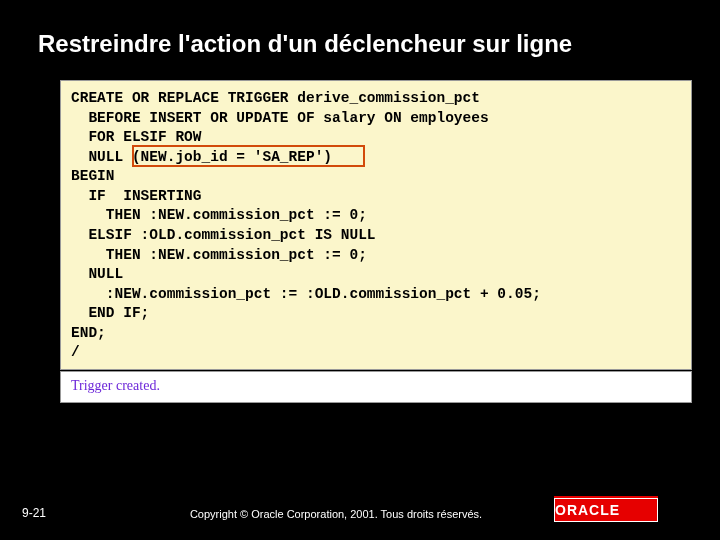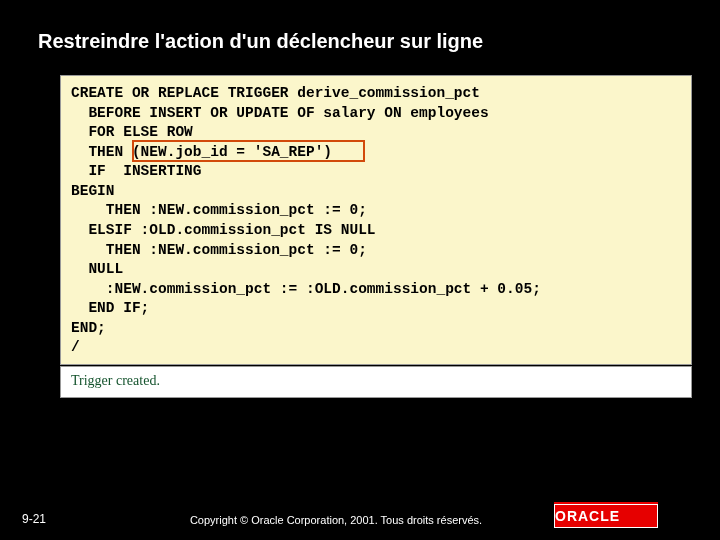--- a/index.html
+++ b/index.html
@@ -7,21 +7,21 @@
     padding: 0;
     width: 720px;
     height: 540px;
     background: #000;
     font-family: Arial, Helvetica, sans-serif;
     overflow: hidden;
     position: relative;
   }
   .title {
     color: #fff;
-    font-size: 20px;
+    font-size: 24px;
     font-weight: bold;
     padding: 30px 30px 10px 38px;
   }
   .code-panel {
     background: #fbf6cb;
     border: 1px solid #999;
     margin: 12px 28px 0 60px;
     padding: 8px 12px 6px 10px;
     font-family: "Courier New", Courier, monospace;
     font-size: 14.5px;
@@ -40,25 +40,25 @@
     height: 18px;
     pointer-events: none;
   }
   .result-panel {
     background: #fff;
     border: 1px solid #999;
     margin: 1px 28px 0 60px;
     padding: 6px 10px 8px 10px;
     font-family: "Times New Roman", Times, serif;
     font-size: 14px;
-    color: #14532d;
+    color: #6d28d9;
   }
   .footer {
     position: absolute;
-    bottom: 8px;
+    bottom: 14px;
     left: 0;
     width: 672px;
     height: 40px;
   }
   .slide-num {
     position: absolute;
     left: 22px;
     bottom: 6px;
     color: #fff;
     font-size: 12px;
@@ -98,24 +98,24 @@
   }
 </style>
 </head>
 <body>
 
 <div class="title">Restreindre l'action d'un déclencheur sur ligne</div>
 
 <div class="code-panel">
   <div class="code-line">CREATE OR REPLACE TRIGGER derive_commission_pct</div>
   <div class="code-line">  BEFORE INSERT OR UPDATE OF salary ON employees</div>
-  <div class="code-line">  FOR ELSE ROW</div>
-  <div class="code-line">  THEN (NEW.job_id = 'SA_REP')</div>
+  <div class="code-line">  FOR ELSIF ROW</div>
+  <div class="code-line">  NULL (NEW.job_id = 'SA_REP')</div>
+  <div class="code-line">BEGIN</div>
   <div class="code-line">  IF  INSERTING</div>
-  <div class="code-line">BEGIN</div>
   <div class="code-line">    THEN :NEW.commission_pct := 0;</div>
   <div class="code-line">  ELSIF :OLD.commission_pct IS NULL</div>
   <div class="code-line">    THEN :NEW.commission_pct := 0;</div>
   <div class="code-line">  NULL</div>
   <div class="code-line">    :NEW.commission_pct := :OLD.commission_pct + 0.05;</div>
   <div class="code-line">  END IF;</div>
   <div class="code-line">END;</div>
   <div class="code-line">/</div>
   <div class="highlight-box"></div>
 </div>

